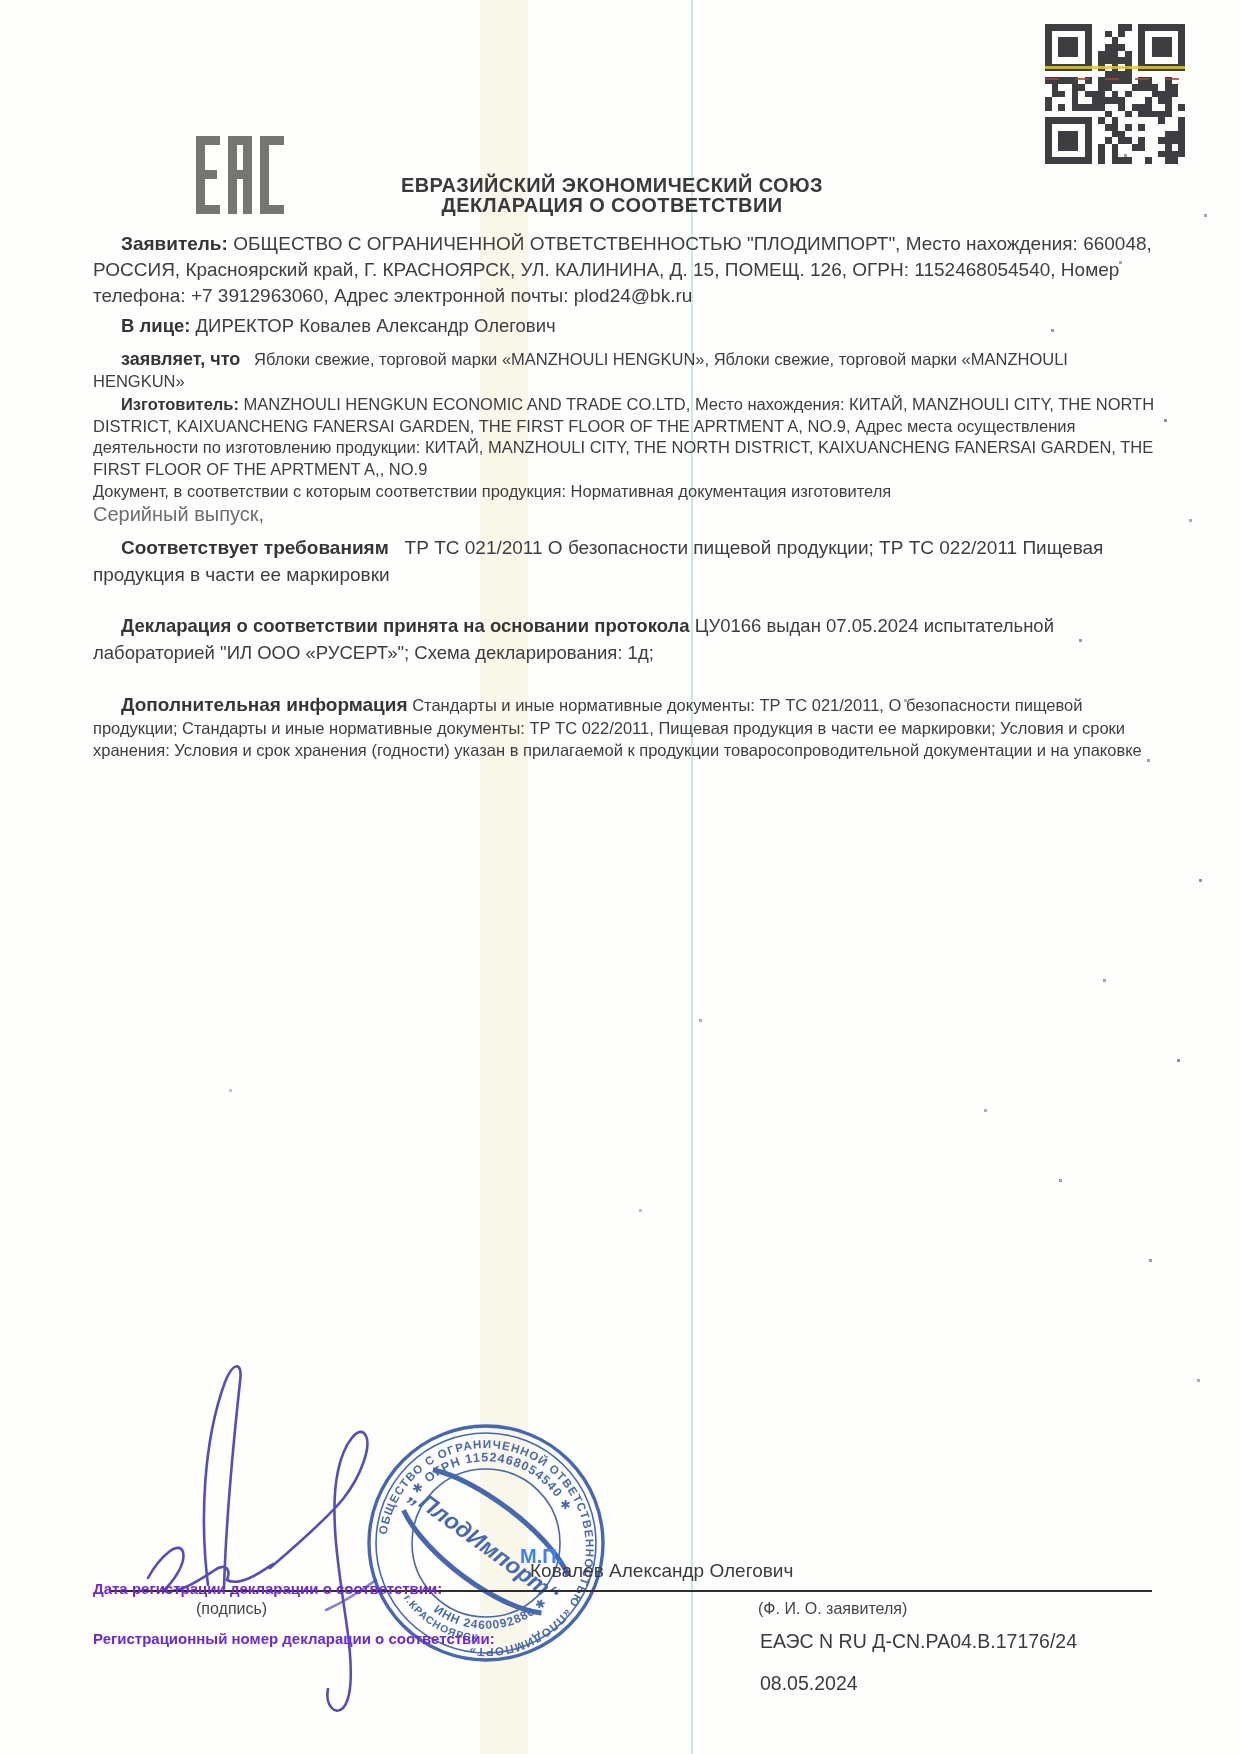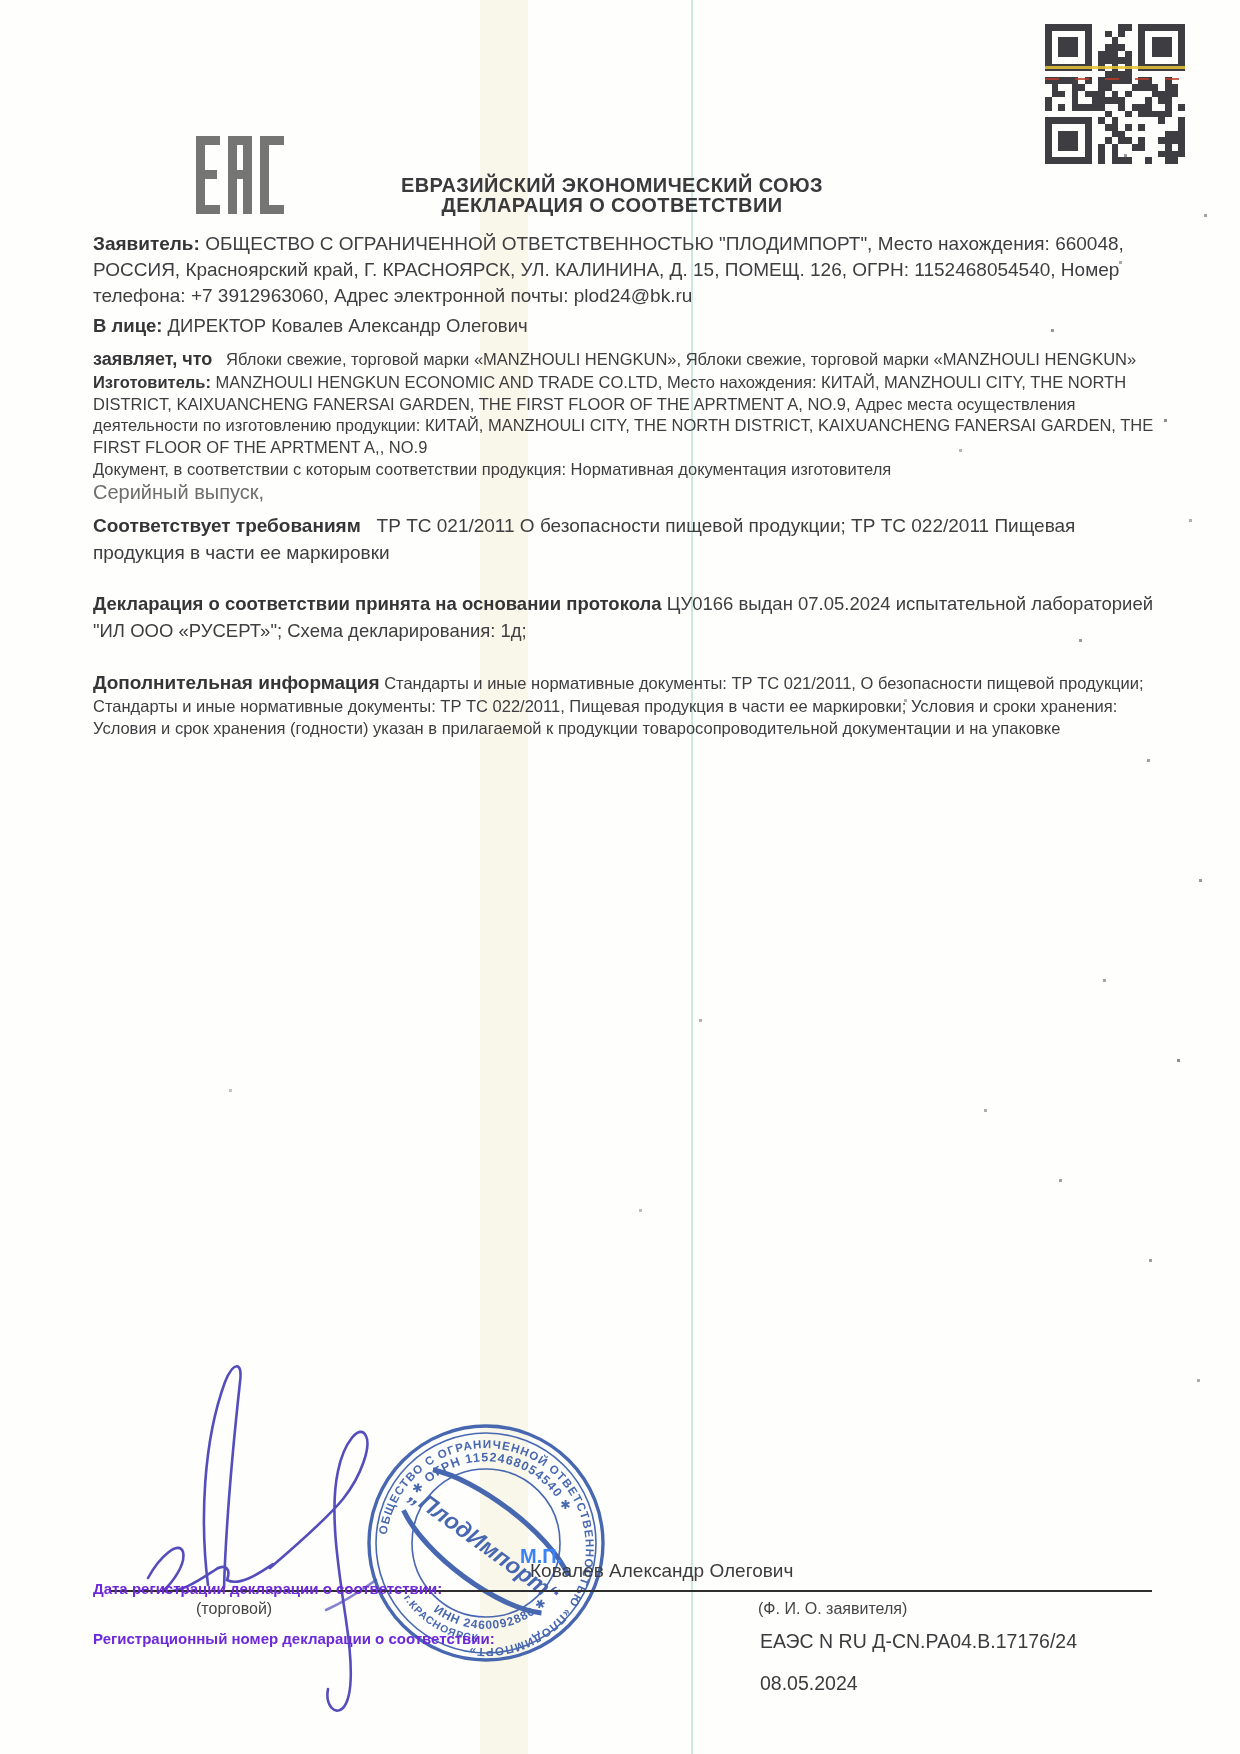--- a/index.html
+++ b/index.html
@@ -28,21 +28,21 @@
 
   .eac{position:absolute;left:196px;top:136px;opacity:.82;}
   .qr-box{position:absolute;left:1045px;top:22px;width:140px;height:144px;}
   .qr-artifact{position:absolute;pointer-events:none;}
   .qr-line-yellow{left:1045px;top:66px;width:140px;height:3px;background:rgba(233,196,52,.85);}
   .qr-line-red{left:1045px;top:78px;width:140px;height:2px;
      background:repeating-linear-gradient(90deg,rgba(190,60,40,.8) 0 14px,transparent 14px 30px);}
 
   .body-col{position:absolute;left:93px;top:231px;width:1062px;}
   .body-col p{margin:0;}
-  b,.b{font-weight:bold;color:#353537;}
+  b,.b{font-weight:bold;color:#353537;margin-left:28px;}
   .p-applicant{font-size:19px;line-height:26px;}
   .p-vlitse{font-size:18.5px;line-height:26px;margin-top:4px !important;}
   .p-declares{font-size:16.5px;line-height:22px;margin-top:9px !important;}
   .p-declares .lbl{font-size:18px;}
   .p-manufacturer{font-size:16.5px;line-height:21.5px;margin-top:2px !important;}
   .p-docline,.p-tnved{font-size:16.5px;line-height:22.5px;}
   .p-serial{font-size:20px;line-height:22.5px;color:#6e6e6e;}
   .p-complies{font-size:19px;line-height:27px;margin-top:9px !important;}
   .p-basis{font-size:18.5px;line-height:27px;margin-top:24px !important;}
   .p-additional{font-size:16.5px;line-height:22.5px;margin-top:28px !important;}
@@ -382,19 +382,19 @@
   <g transform="rotate(36 126 121)">
     <path d="M 40,93 C 80,75 170,75 212,99" stroke="#3a5dab" stroke-width="5" fill="none"></path>
     <path d="M 40,143 C 84,167 174,167 212,145" stroke="#3a5dab" stroke-width="5" fill="none"></path>
     <text x="126" y="131" text-anchor="middle" font-size="23" font-weight="bold" font-style="italic" fill="#3a5dab">„ПлодИмпорт“</text>
   </g>
 </svg>
 
 <div class="mp-label">М.П.</div>
 <div class="signer-name">Ковалев Александр Олегович</div>
 <div class="sig-line"></div>
-<div class="cap cap-sign">(торговой)</div>
+<div class="cap cap-sign">(подпись)</div>
 <div class="cap cap-fio">(Ф. И. О. заявителя)</div>
 
 <div class="reg-label row-num">Регистрационный номер декларации о соответствии:</div>
 <div class="reg-value row-num">ЕАЭС N RU Д-CN.РА04.В.17176/24</div>
 <div class="reg-label row-date-l">Дата регистрации декларации о соответствии:</div>
 <div class="reg-value row-date-v">08.05.2024</div>
 
 </body></html>

